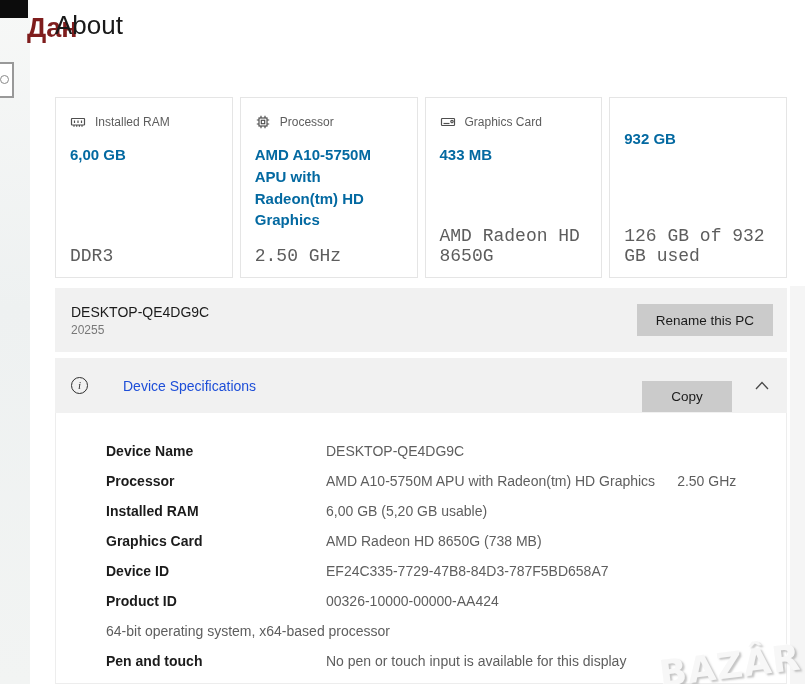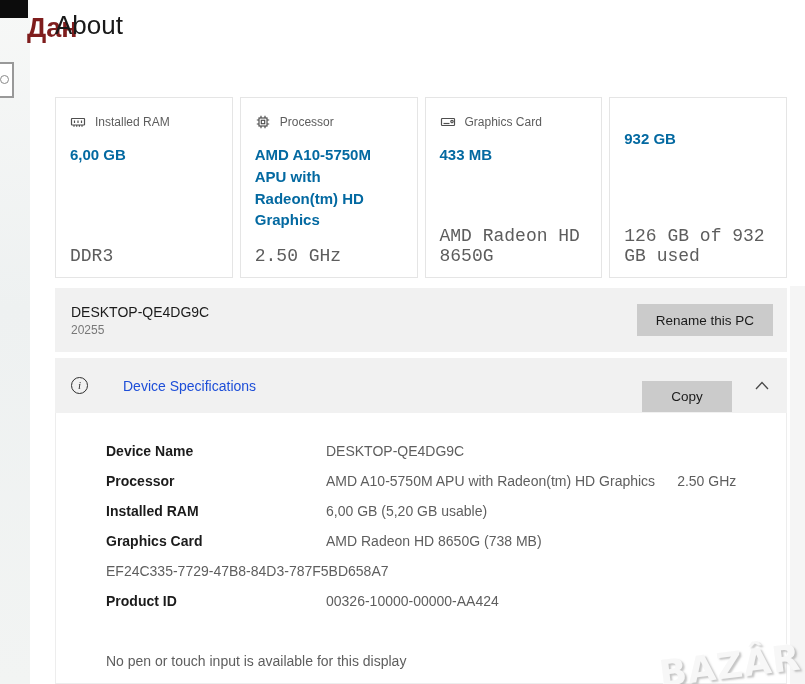--- a/index.html
+++ b/index.html
@@ -162,27 +162,30 @@
   </div>
   <div class="spec-row">
     <span class="spec-label">Installed RAM</span>
     <span class="spec-value">6,00 GB (5,20 GB usable)</span>
   </div>
   <div class="spec-row">
     <span class="spec-label">Graphics Card</span>
     <span class="spec-value">AMD Radeon HD 8650G (738 MB)</span>
   </div>
   <div class="spec-row">
+    <span class="spec-label">Device ID</span>
     <span class="spec-value">EF24C335-7729-47B8-84D3-787F5BD658A7</span>
   </div>
   <div class="spec-row">
     <span class="spec-label">Product ID</span>
     <span class="spec-value">00326-10000-00000-AA424</span>
   </div>
   <div class="spec-row">
+    <span class="spec-value">64-bit operating system, x64-based processor</span>
   </div>
   <div class="spec-row">
+    <span class="spec-label">Pen and touch</span>
     <span class="spec-value">No pen or touch input is available for this display</span>
   </div>
 </div>
 
 <div class="right-strip"></div>
 <div class="bazar">BAZÂR</div>
 
 </body></html>

